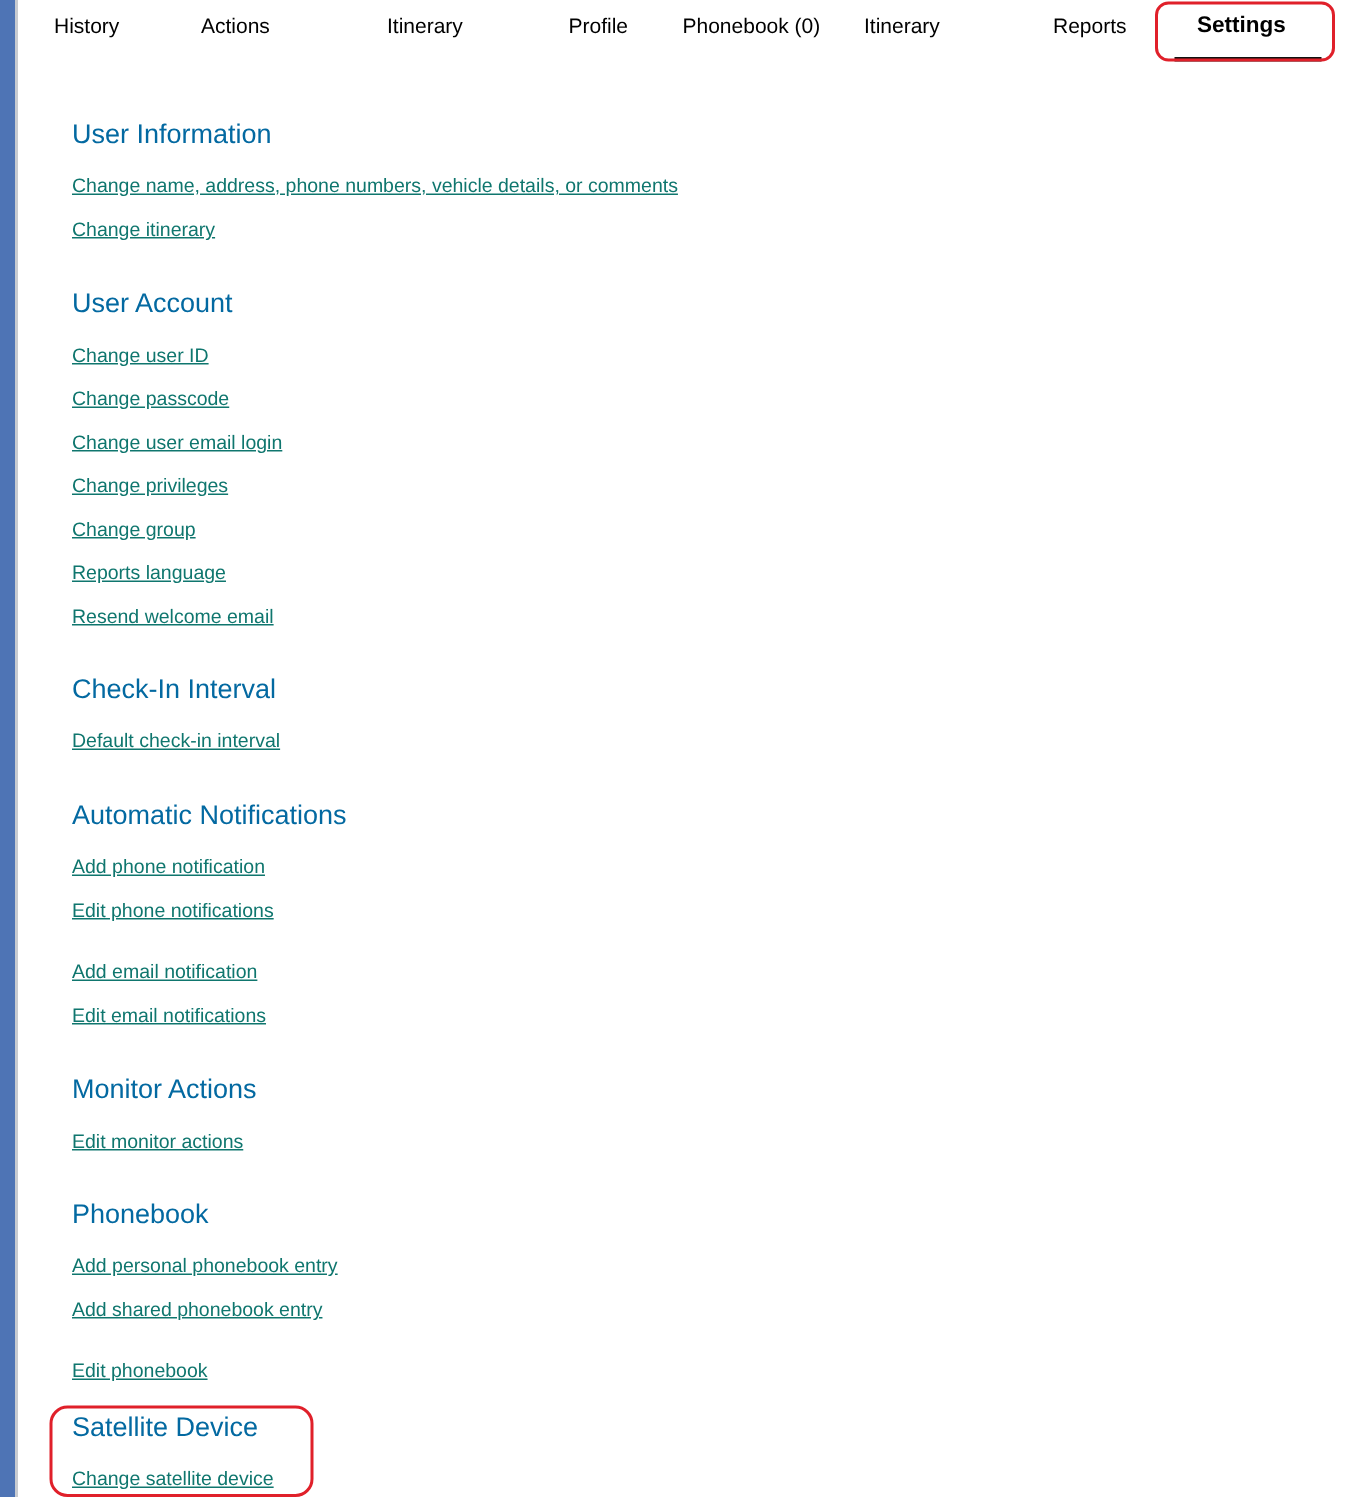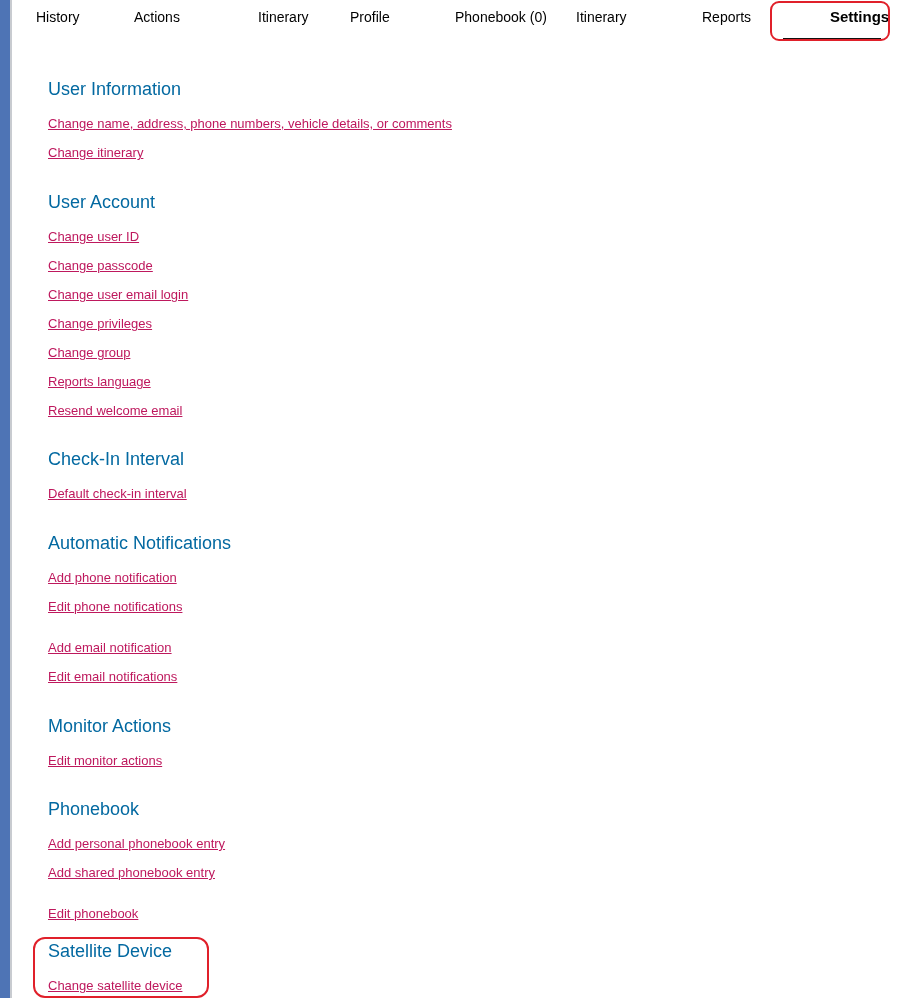--- a/index.html
+++ b/index.html
@@ -2,38 +2,38 @@
 <html><head>
 <meta charset="utf-8">
 <style>
   * { box-sizing: border-box; margin: 0; padding: 0; }
   html, body { width: 900px; height: 998px; background: #ffffff; overflow: hidden; }
   body { position: relative; font-family: "Liberation Sans", "DejaVu Sans", sans-serif; color: #1a1a1a; }
   .left-bar { position: absolute; left: 0; top: 0; width: 10px; height: 998px; background: #4e74b5; }
   .left-bar-edge { position: absolute; left: 10px; top: 0; width: 2px; height: 998px; background: #c8cbd0; }
   .tabs { position: absolute; left: 12px; top: 0; height: 40px; width: 888px; }
   .tab { position: absolute; top: 9px; font-size: 14px; color: #000000; cursor: pointer; white-space: nowrap; }
-  .tab.active { font-weight: bold; font-size: 15px; top: 8px; margin-left: 32px; }
+  .tab.active { font-weight: bold; font-size: 15px; top: 8px; }
   .tab-underline { position: absolute; left: 783px; top: 38px; width: 98px; height: 3px; background: #111; }
   .tab-highlight { position: absolute; left: 770px; top: 1px; width: 120px; height: 40px; border: 2px solid #e0202a; border-radius: 9px; }
   .section-title { position: absolute; left: 48px; font-size: 18px; color: #0369a1; white-space: nowrap; }
-  .link { position: absolute; left: 48px; font-size: 13px; color: #be185d; text-decoration: underline; white-space: nowrap; cursor: pointer; }
+  .link { position: absolute; left: 48px; font-size: 13px; color: #0f766e; text-decoration: underline; white-space: nowrap; cursor: pointer; }
   .sat-highlight { position: absolute; left: 33px; top: 937px; width: 176px; height: 61px; border: 2px solid #e0202a; border-radius: 12px; }
 </style>
 </head>
 <body>
 
 <div class="left-bar"></div>
 <div class="left-bar-edge"></div>
 
 <nav class="tabs">
   <span class="tab" style="left:24px">History</span>
   <span class="tab" style="left:122px">Actions</span>
   <span class="tab" style="left:246px">Itinerary</span>
-  <span class="tab" style="left:338px">Profile</span>
+  <span class="tab" style="left:367px">Profile</span>
   <span class="tab" style="left:443px">Phonebook (0)</span>
   <span class="tab" style="left:564px">Itinerary</span>
   <span class="tab" style="left:690px">Reports</span>
   <span class="tab active" style="left:786px">Settings</span>
 </nav>
 <div class="tab-underline"></div>
 <div class="tab-highlight"></div>
 
 <div class="section-title" style="top:79px">User Information</div>
 <a class="link" style="top:116px">Change name, address, phone numbers, vehicle details, or comments</a>

